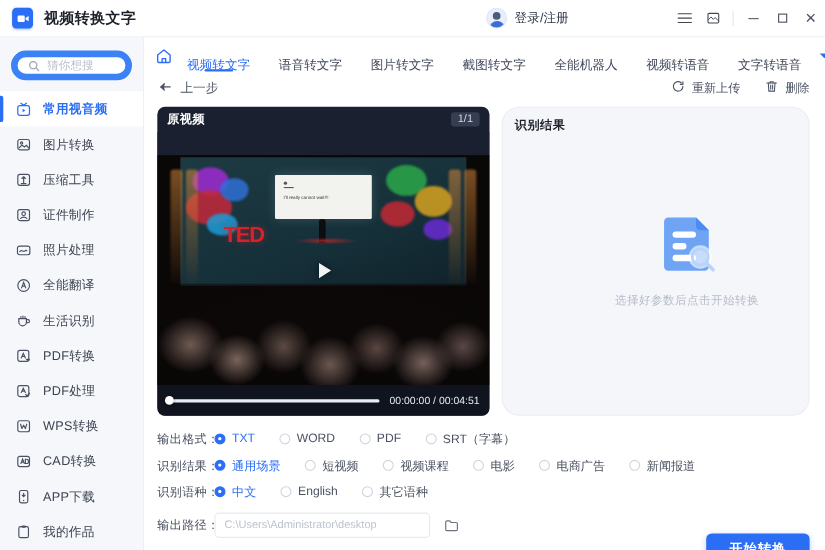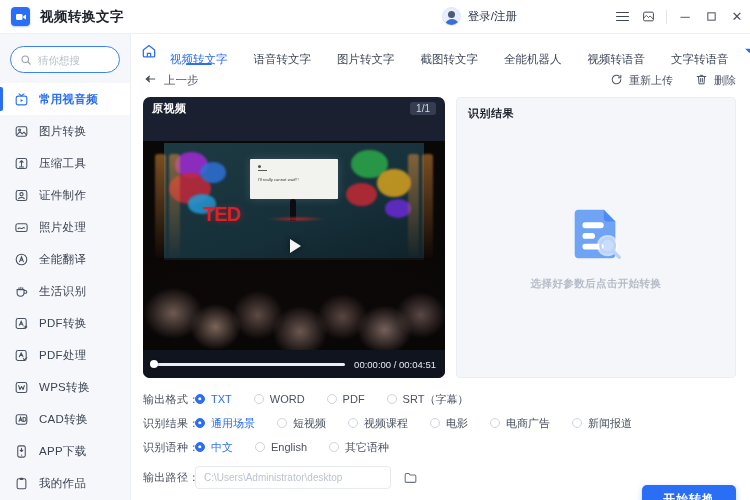--- a/index.html
+++ b/index.html
@@ -62,21 +62,21 @@
     width: 131px; flex: 0 0 131px;
     background: #f5f7fb;
     border-right: 1px solid #eceff4;
     display: flex; flex-direction: column;
     overflow: hidden;
   }
   .searchbox {
     margin: 12px 10px 8px 10px; height: 27px;
     background: #ffffff; border-radius: 14px;
     display: flex; align-items: center; padding: 0 9px;
-    border: 1px solid #3b82f6;
+    border: 6px solid #3b82f6;
   }
   .searchbox .sicon { flex:0 0 auto; display:flex; }
   .search-input {
     border: none; outline: none; background: transparent;
     font-size: 10.5px; color: #3a4252; margin-left: 6px; width: 100%;
     font-family: inherit;
   }
   .search-input::placeholder { color: #b9bfca; }
 
   .navlist { flex:1; overflow: hidden; padding-top: 2px; }
@@ -212,31 +212,30 @@
   }
   .knob {
     position:absolute; left:0; top:50%; transform:translate(-2px,-50%);
     width:8px; height:8px; border-radius:50%; background:#fff;
     box-shadow:0 0 3px rgba(0,0,0,.4);
   }
   .timelbl { color:#e6ebf3; font-size:9.5px; font-family:Liberation Sans, sans-serif; white-space:nowrap;}
 
   
   .resultcard {
-    flex:1; min-width:0; background:#f4f6fa; border-radius:4px;
-    border:1px solid #eaedf3; display:flex; flex-direction:column; position:relative;
+    flex:1; min-width:0; background:#f4f6fa; border-radius:16px;
+    border:1px solid #eaedf3; display:flex; flex-direction:row; position:relative;
     overflow:hidden;
   }
   .rc-title {
     font-size:11px; font-weight:bold; color:#1d2129; padding:8px 0 0 11px; letter-spacing:.5px;
   }
   .rc-empty {
     flex:1; display:flex; flex-direction:column; align-items:center; justify-content:center;
     margin-top:-6px;
-    font-weight:bold;
   }
   .rc-hint { font-size:10.5px; color:#b6bcc8; margin-top:9px; letter-spacing:.4px;}
 
   
   .formzone { flex:0 0 auto; padding: 9px 14px 8px 12px; }
   .frow { display:flex; align-items:center; height: 24px; }
   .flabel { font-size:11px; color:#4a5161; width:52px; flex:0 0 52px; white-space:nowrap; letter-spacing:.3px;}
   .radio { display:flex; align-items:center; cursor:pointer; margin-right: 6px; }
   .radio .dot {
     width:10px; height:10px; border-radius:50%; border:1px solid #cfd4de;

